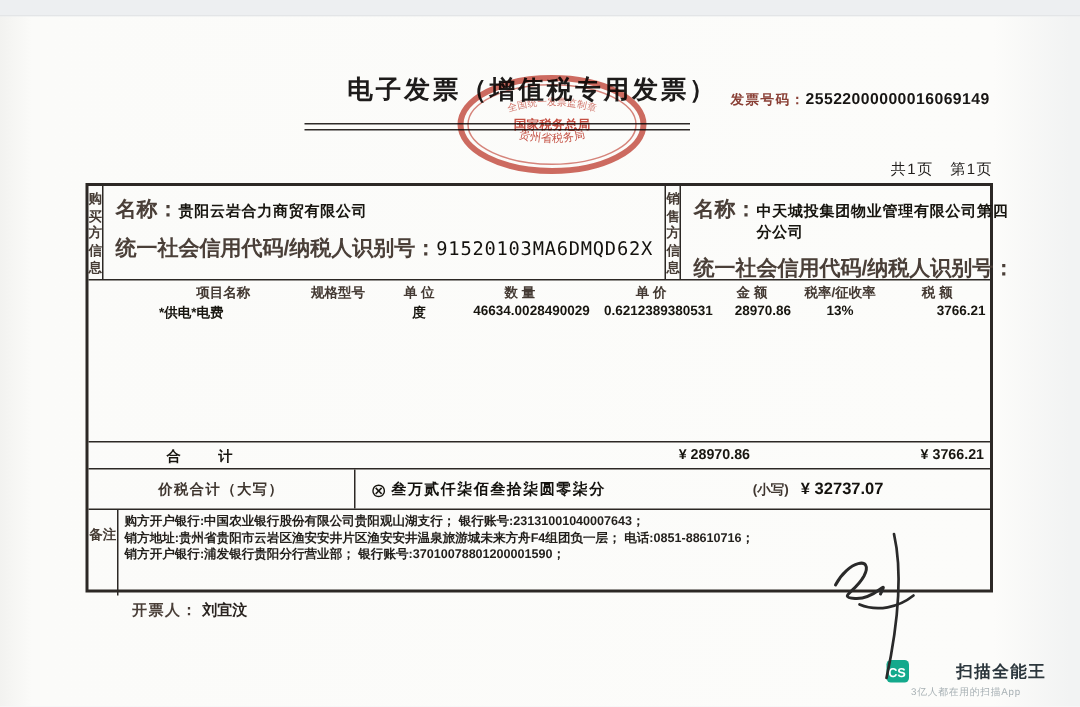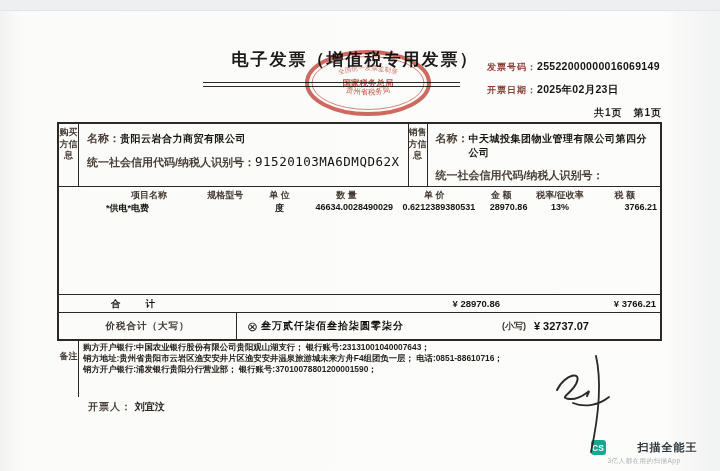--- a/index.html
+++ b/index.html
@@ -12,36 +12,36 @@
 
   
   .title { position: absolute; left: 140px; top: 48px; width: 430px; text-align: center;
            font-size: 17px; font-weight: bold; letter-spacing: 2px; color: #1d1b1a; }
   .dbl-underline { position: absolute; left: 203px; top: 82px; width: 257px; height: 5px;
            border-top: 1.6px solid #2e2a28; border-bottom: 1.6px solid #2e2a28; }
   .hdr-right { position: absolute; left: 487px; top: 60px; font-size: 9.5px; }
   .hdr-line { display: flex; align-items: baseline; margin-bottom: 9px; }
   .hdr-label { color: #8a4036; font-weight: bold; letter-spacing: 1px; font-size: 9px; }
   .hdr-value { color: #171513; font-weight: bold; font-size: 10.5px; letter-spacing: 0.3px; }
-  .page-info { position: absolute; right: 58px; top: 106px; font-size: 10px; font-weight: bold; color: #201d1b; letter-spacing: 1px; }
+  .page-info { position: absolute; right: 58px; top: 106px; font-size: 10px; font-weight: normal; color: #201d1b; letter-spacing: 1px; }
 
   .stamp { position: absolute; left: 303px; top: 49px; width: 130px; height: 68px; z-index: 5;
            mix-blend-mode: multiply; opacity: 0.88; }
 
   
-  .box { position: absolute; left: 57px; top: 122px; width: 605px; height: 219px;
+  .box { position: absolute; left: 57px; top: 122px; width: 605px; height: 273px;
          border: 2px solid #2c2825; background: transparent; }
   .row-parties { display: flex; height: 63px; border-bottom: 1.6px solid #2c2825; }
   .vlabel { width: 20px; font-size: 9px; color: #463c35; text-align: center; word-break: break-all;
             line-height: 11.5px; padding-top: 3px; font-weight: bold; }
   .vl-r { border-right: 1px solid #2c2825; }
   .vl-l { border-left: 1px solid #2c2825; }
   .party-cell { flex: 1; padding: 7px 8px 4px 8px; }
   .party-cell .pline { display: flex; align-items: baseline; margin-bottom: 8px; }
-  .plabel { font-size: 11px; color: #4a3f38; font-weight: bold; white-space: nowrap; }
+  .plabel { font-size: 14px; color: #4a3f38; font-weight: bold; white-space: nowrap; }
   .pname { font-size: 10px; font-weight: bold; color: #17150f; letter-spacing: 0.5px; }
   .pid { font-size: 12.5px; font-family: "DejaVu Sans Mono", monospace; color: #14120e; letter-spacing: 0.5px; }
 
   
   .items-area { height: 107px; position: relative; margin-left: 44px; }
   .trow { display: flex; width: 100%; font-size: 9px; }
   .th { color: #443a33; font-weight: bold; padding-top: 2px; }
   .td { color: #17150f; font-weight: bold; }
   .c-name { width: 95px; padding-left: 3px; text-align: left; }
   .c-name.th { text-align: center; }
@@ -113,24 +113,20 @@
     <text font-size="7.5" fill="#c0392b">
       <textPath href="#arcBottom" startOffset="50%" text-anchor="middle">贵州省税务局</textPath>
     </text>
   </svg>
 
   <div class="hdr-right">
     <div class="hdr-line">
       <span class="hdr-label">发票号码：</span>
       <span class="hdr-value">25522000000016069149</span>
     </div>
-    <div class="hdr-line">
-      <span class="hdr-label">开票日期：</span>
-      <span class="hdr-value">2025年02月23日</span>
-    </div>
   </div>
   <div class="page-info">共1页　第1页</div>
 
   <div class="box">
 
     <div class="row-parties">
       <div class="vlabel vl-r">购买方信息</div>
       <div class="party-cell">
         <div class="pline">
           <span class="plabel">名称：</span>

